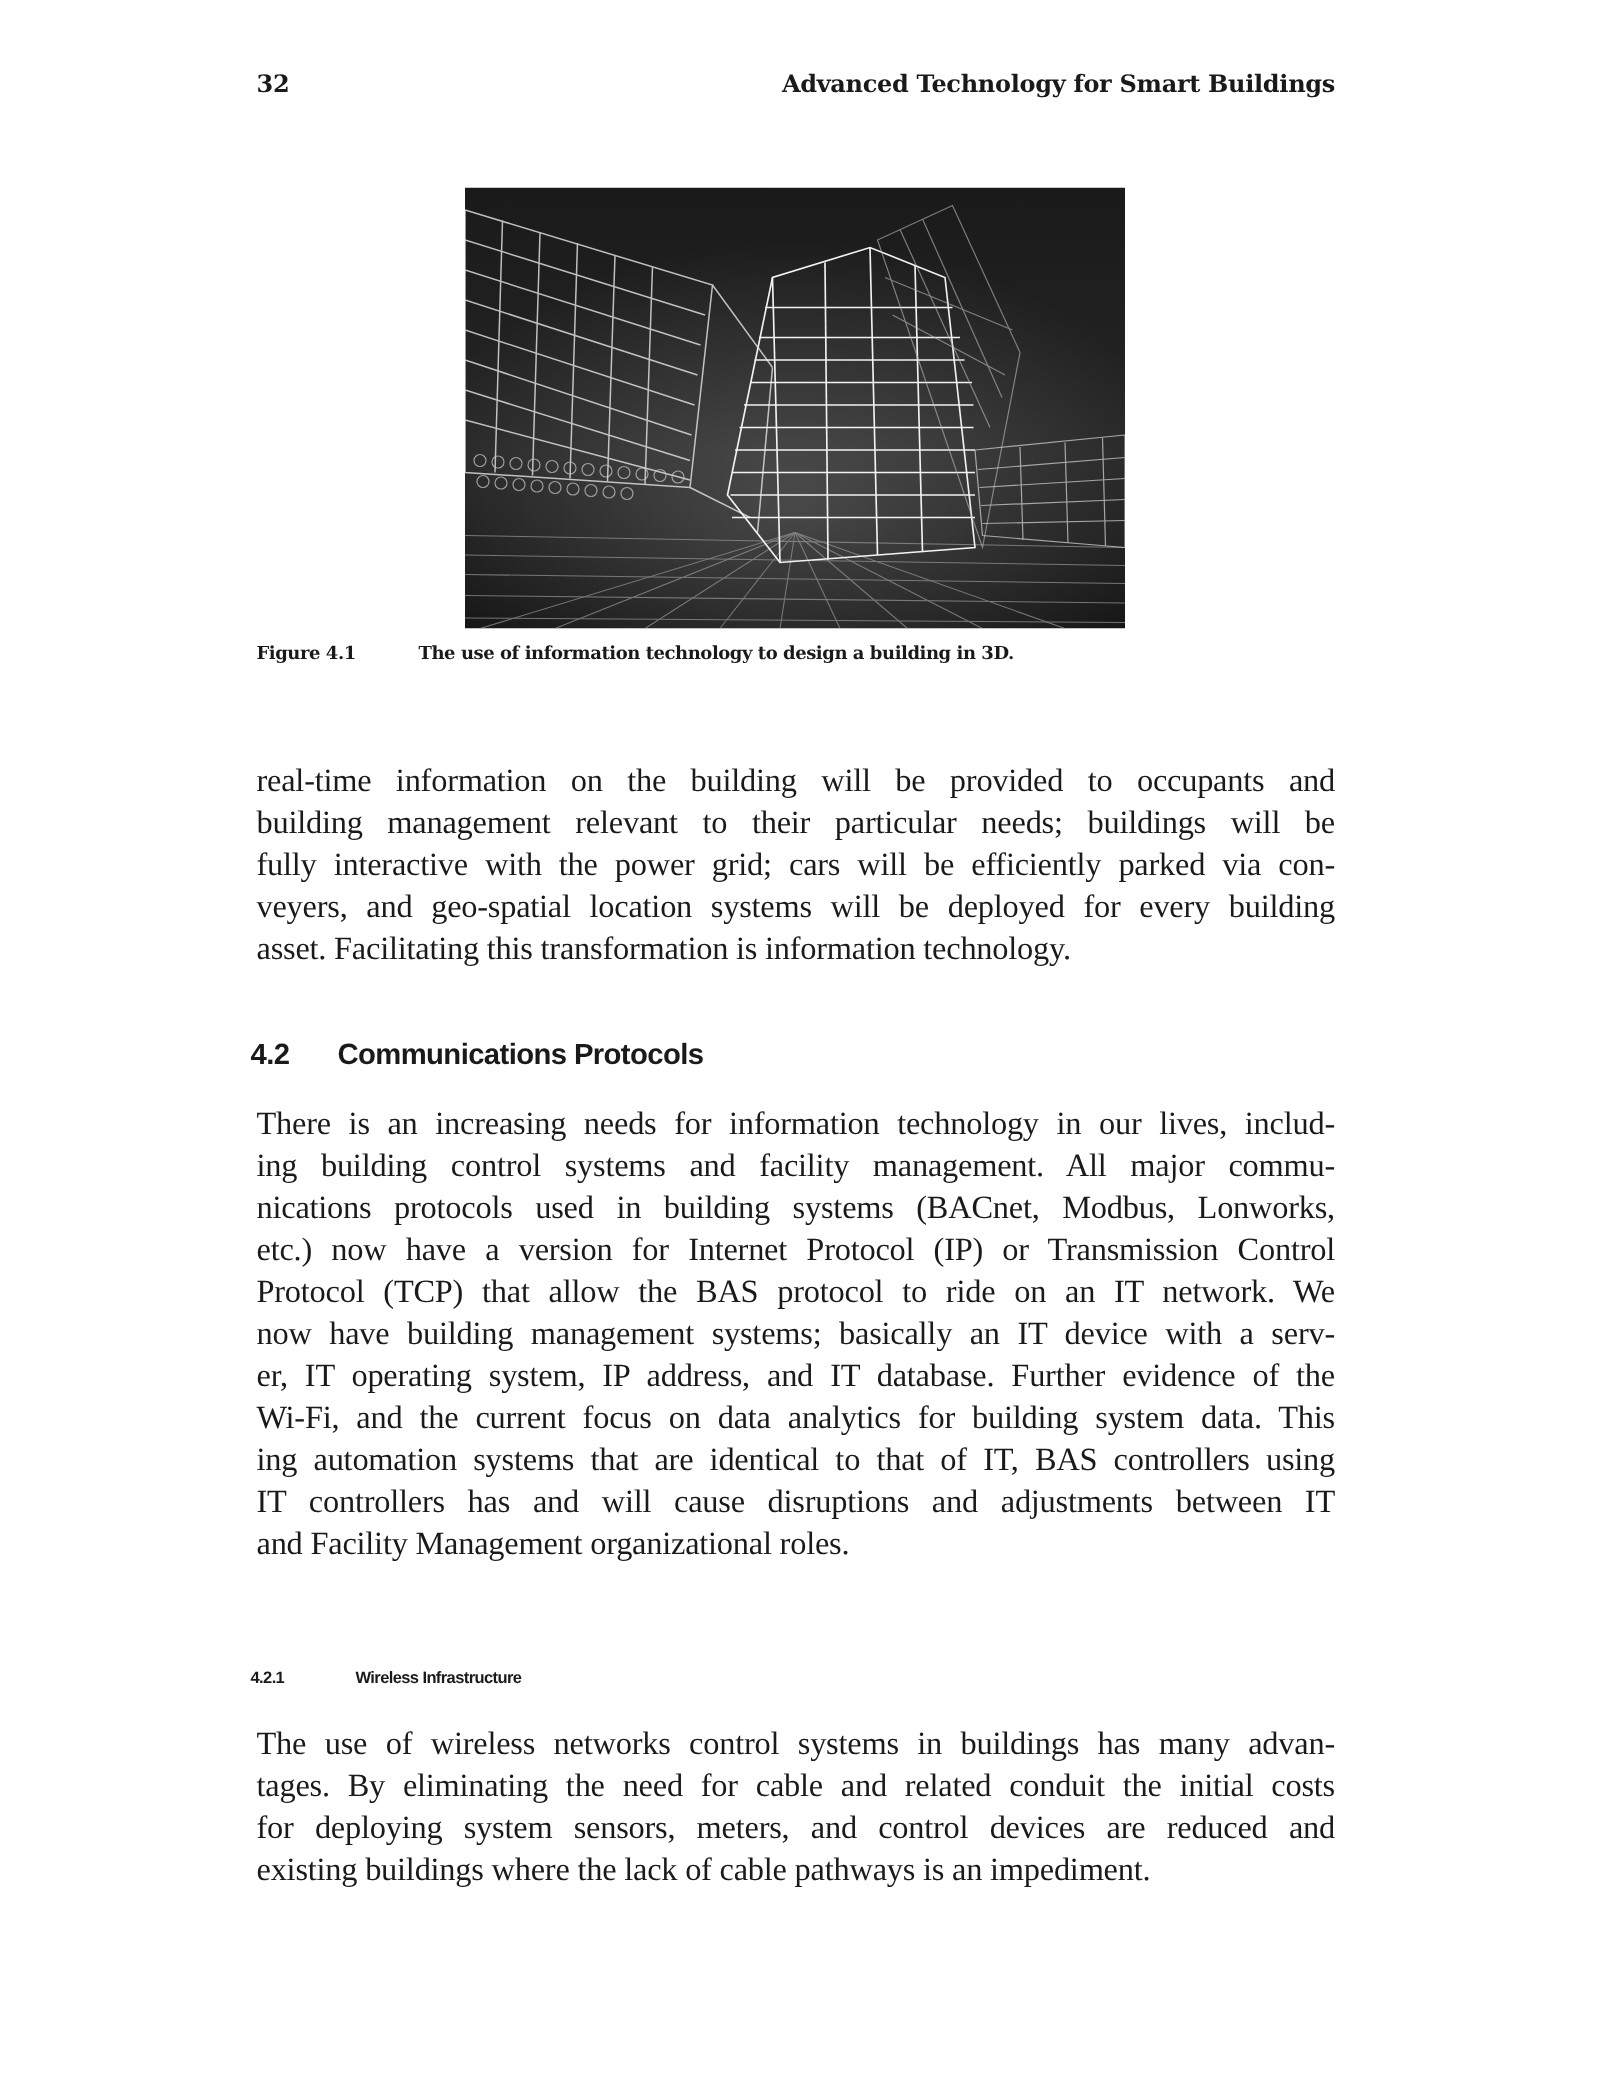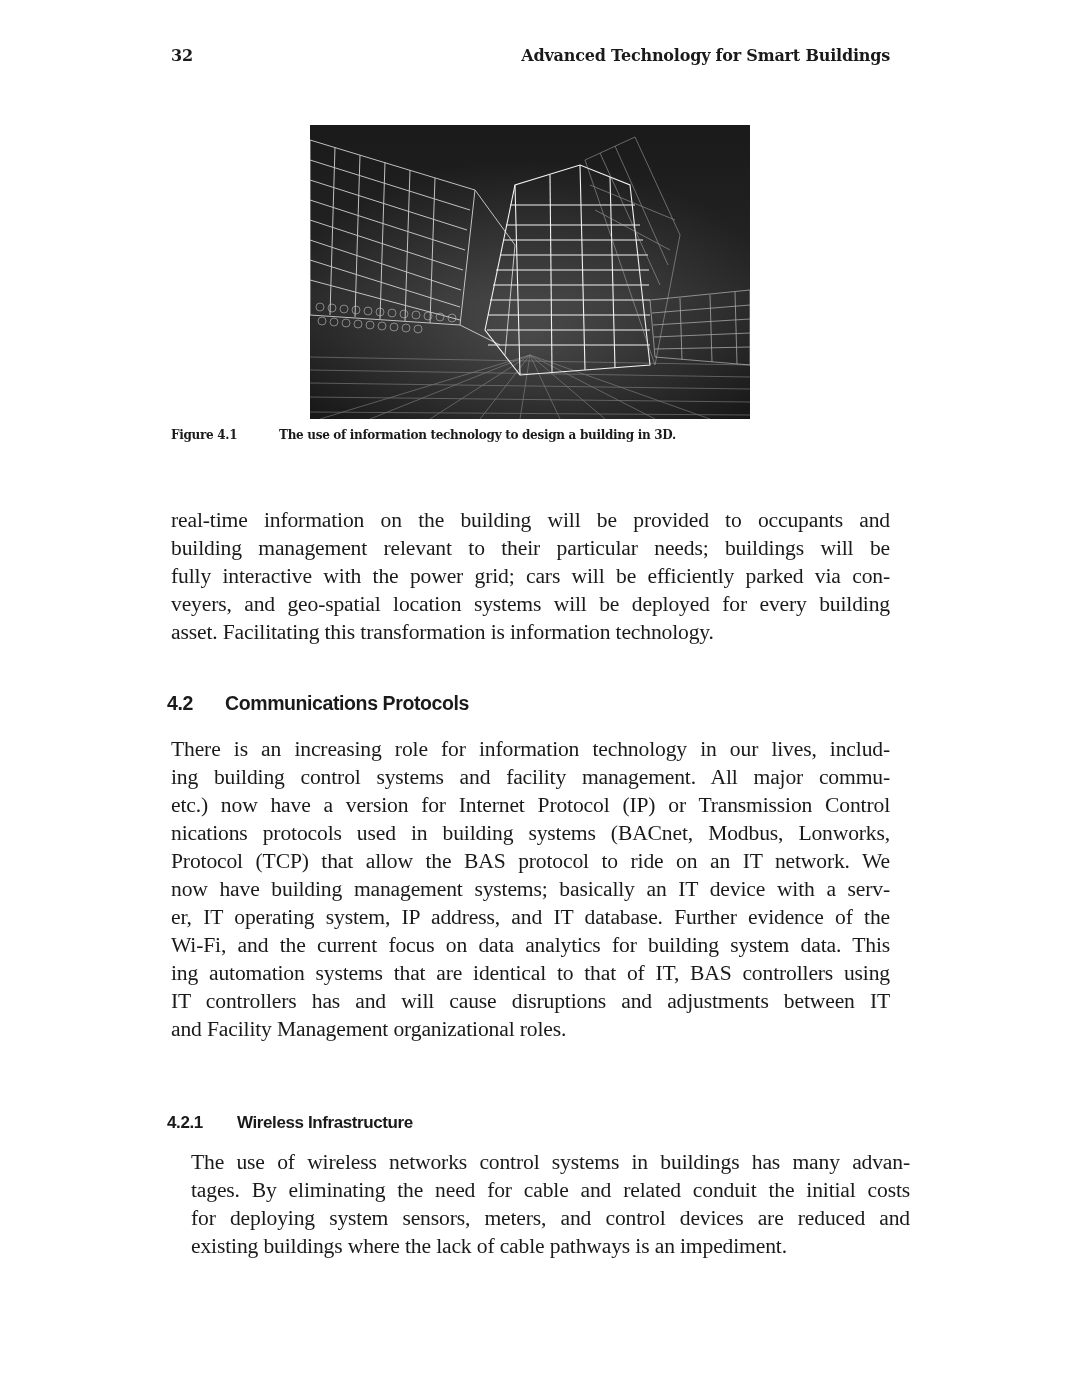--- a/index.html
+++ b/index.html
@@ -72,21 +72,21 @@
     .heading {
       position: absolute;
       left: 167px;
       font-family: Liberation Sans, sans-serif;
       font-weight: bold;
       white-space: nowrap;
       letter-spacing: -0.4px;
     }
     .h2 { top: 692px; font-size: 19.5px; }
     .h2 .num { display: inline-block; width: 58px; }
-    .h3 { top: 1113px; font-size: 17px; }
+    .h3 { top: 1113px; font-size: 11px; }
     .h3 .num { display: inline-block; width: 70px; }
   </style>
 </head>
 <body>
 
 <div class="running-head">
   <span class="page-number">32</span>
   <span class="book-title">Advanced Technology for Smart Buildings</span>
 </div>
 
@@ -215,35 +215,35 @@
   <span class="line">fully interactive with the power grid; cars will be efficiently parked via con-</span>
   <span class="line">veyers, and geo-spatial location systems will be deployed for every building</span>
   <span class="line last">asset. Facilitating this transformation is information technology.</span>
 </div>
 
 <div class="heading h2">
   <span class="num">4.2</span><span>Communications Protocols</span>
 </div>
 
 <div class="para" style="top:735px;">
-  <span class="line">There is an increasing role for information technology in our lives, includ-</span>
+  <span class="line">There is an increasing needs for information technology in our lives, includ-</span>
   <span class="line">ing building control systems and facility management. All major commu-</span>
+  <span class="line">nications protocols used in building systems (BACnet, Modbus, Lonworks,</span>
   <span class="line">etc.) now have a version for Internet Protocol (IP) or Transmission Control</span>
-  <span class="line">nications protocols used in building systems (BACnet, Modbus, Lonworks,</span>
   <span class="line">Protocol (TCP) that allow the BAS protocol to ride on an IT network. We</span>
   <span class="line">now have building management systems; basically an IT device with a serv-</span>
   <span class="line">er, IT operating system, IP address, and IT database. Further evidence of the</span>
   <span class="line">Wi-Fi, and the current focus on data analytics for building system data. This</span>
   <span class="line">ing automation systems that are identical to that of IT, BAS controllers using</span>
   <span class="line">IT controllers has and will cause disruptions and adjustments between IT</span>
   <span class="line last">and Facility Management organizational roles.</span>
 </div>
 
 <div class="heading h3">
   <span class="num">4.2.1</span><span>Wireless Infrastructure</span>
 </div>
 
-<div class="para" style="top:1148px;margin-left:20px;">
+<div class="para" style="top:1148px;">
   <span class="line">The use of wireless networks control systems in buildings has many advan-</span>
   <span class="line">tages. By eliminating the need for cable and related conduit the initial costs</span>
   <span class="line">for deploying system sensors, meters, and control devices are reduced and</span>
   <span class="line last">existing buildings where the lack of cable pathways is an impediment.</span>
 </div>
 
 </body></html>

